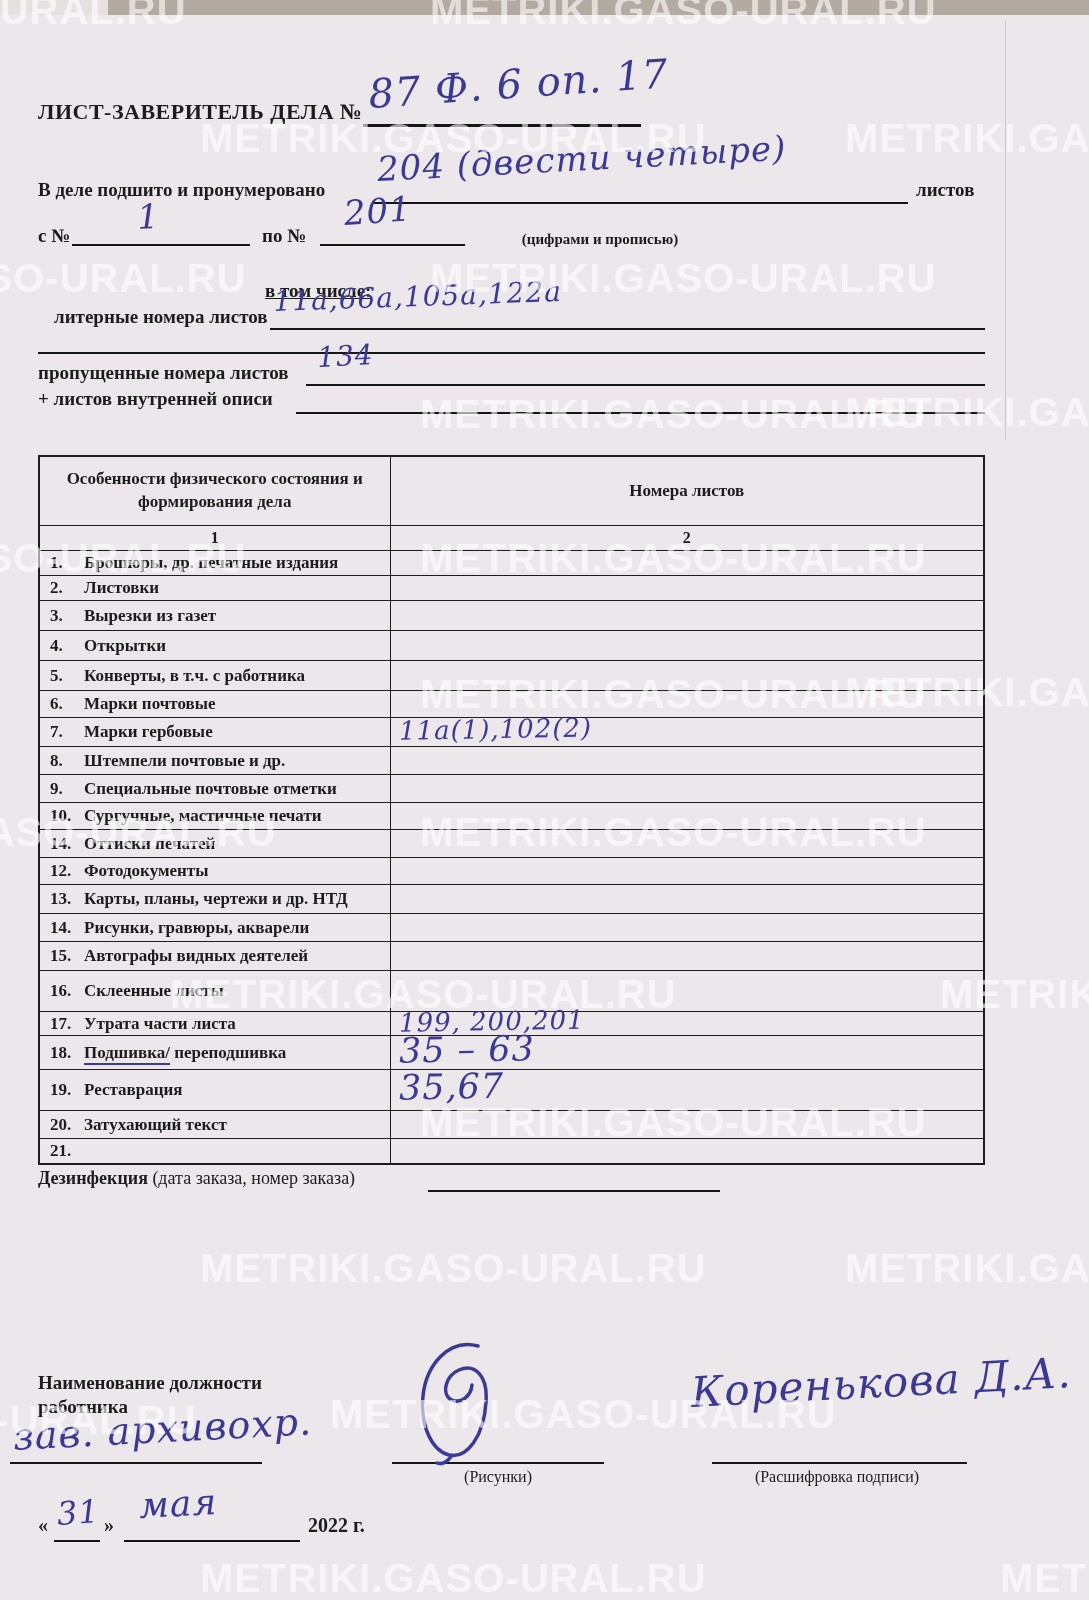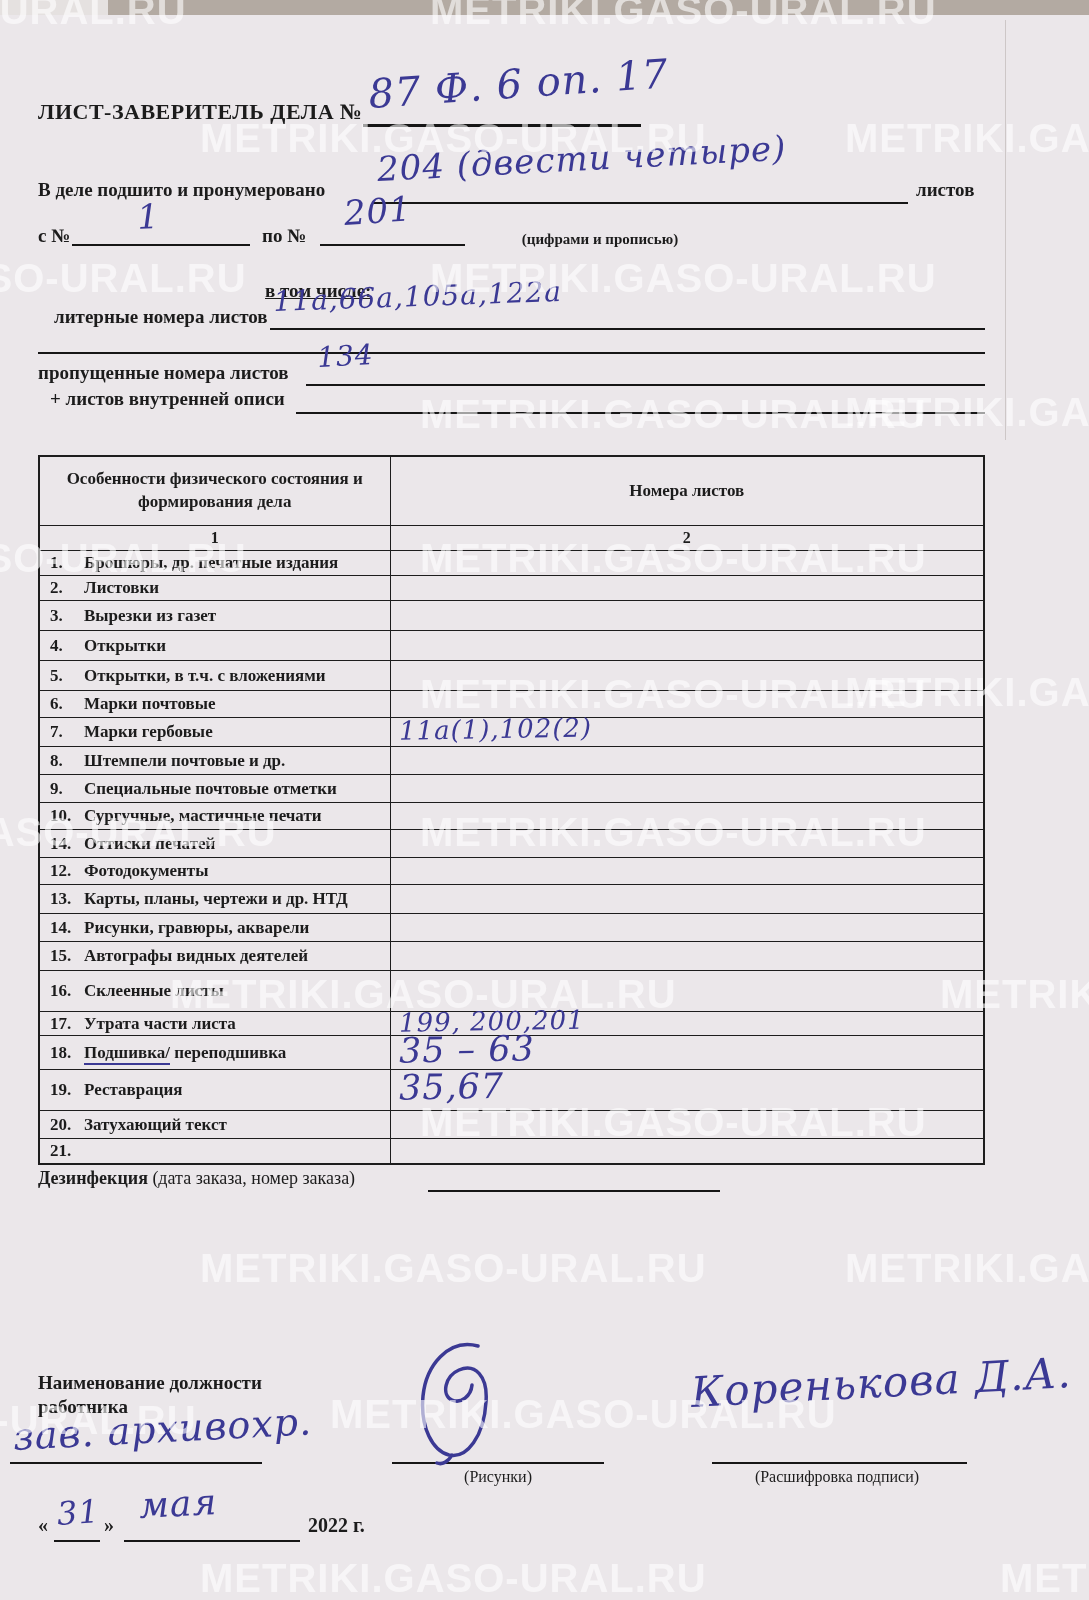--- a/index.html
+++ b/index.html
@@ -117,21 +117,21 @@
   <div class="abs plabel" style="left:54px; top:306px;">литерные номера листов</div>
   <div class="uline" style="left:270px; top:302px; width:715px; height:26px;"></div>
   <div class="hand" style="left:274px; top:288px; font-size:28px; transform:rotate(-2deg);">11а,66а,105а,122а</div>
 
   <div class="uline" style="left:38px; top:326px; width:947px; height:26px;"></div>
 
   <div class="abs plabel" style="left:38px; top:362px;">пропущенные номера листов</div>
   <div class="uline" style="left:306px; top:358px; width:679px; height:26px;"></div>
   <div class="hand" style="left:318px; top:344px; font-size:28px; transform:rotate(-3deg);">134</div>
 
-  <div class="abs plabel" style="left:38px; top:388px;margin-left:12px;">+ листов внутренней описи</div>
+  <div class="abs plabel" style="left:38px; top:388px;">+ листов внутренней описи</div>
   <div class="uline" style="left:296px; top:386px; width:689px; height:26px;"></div>
 
   <table class="phys">
     <colgroup>
         <col class="c1">
         <col class="c2">
       </colgroup>
     <thead>
       <tr class="head">
         <th>Особенности физического состояния и формирования дела</th>
@@ -153,21 +153,21 @@
         </tr>
         <tr style="height: 30px;">
           <td class="lbl"><span class="num">3.</span><span>Вырезки из газет</span></td>
           <td class="val"></td>
         </tr>
         <tr style="height: 30px;">
           <td class="lbl"><span class="num">4.</span><span>Открытки</span></td>
           <td class="val"></td>
         </tr>
         <tr style="height: 30px;">
-          <td class="lbl"><span class="num">5.</span><span>Открытки, в т.ч. с вложениями</span></td>
+          <td class="lbl"><span class="num">5.</span><span>Конверты, в т.ч. с работника</span></td>
           <td class="val"></td>
         </tr>
         <tr style="height: 27px;">
           <td class="lbl"><span class="num">6.</span><span>Марки почтовые</span></td>
           <td class="val"></td>
         </tr>
         <tr style="height: 29px;">
           <td class="lbl"><span class="num">7.</span><span>Марки гербовые</span></td>
           <td class="val">
             <span class="cell-hand">11а(1),102(2)</span>

